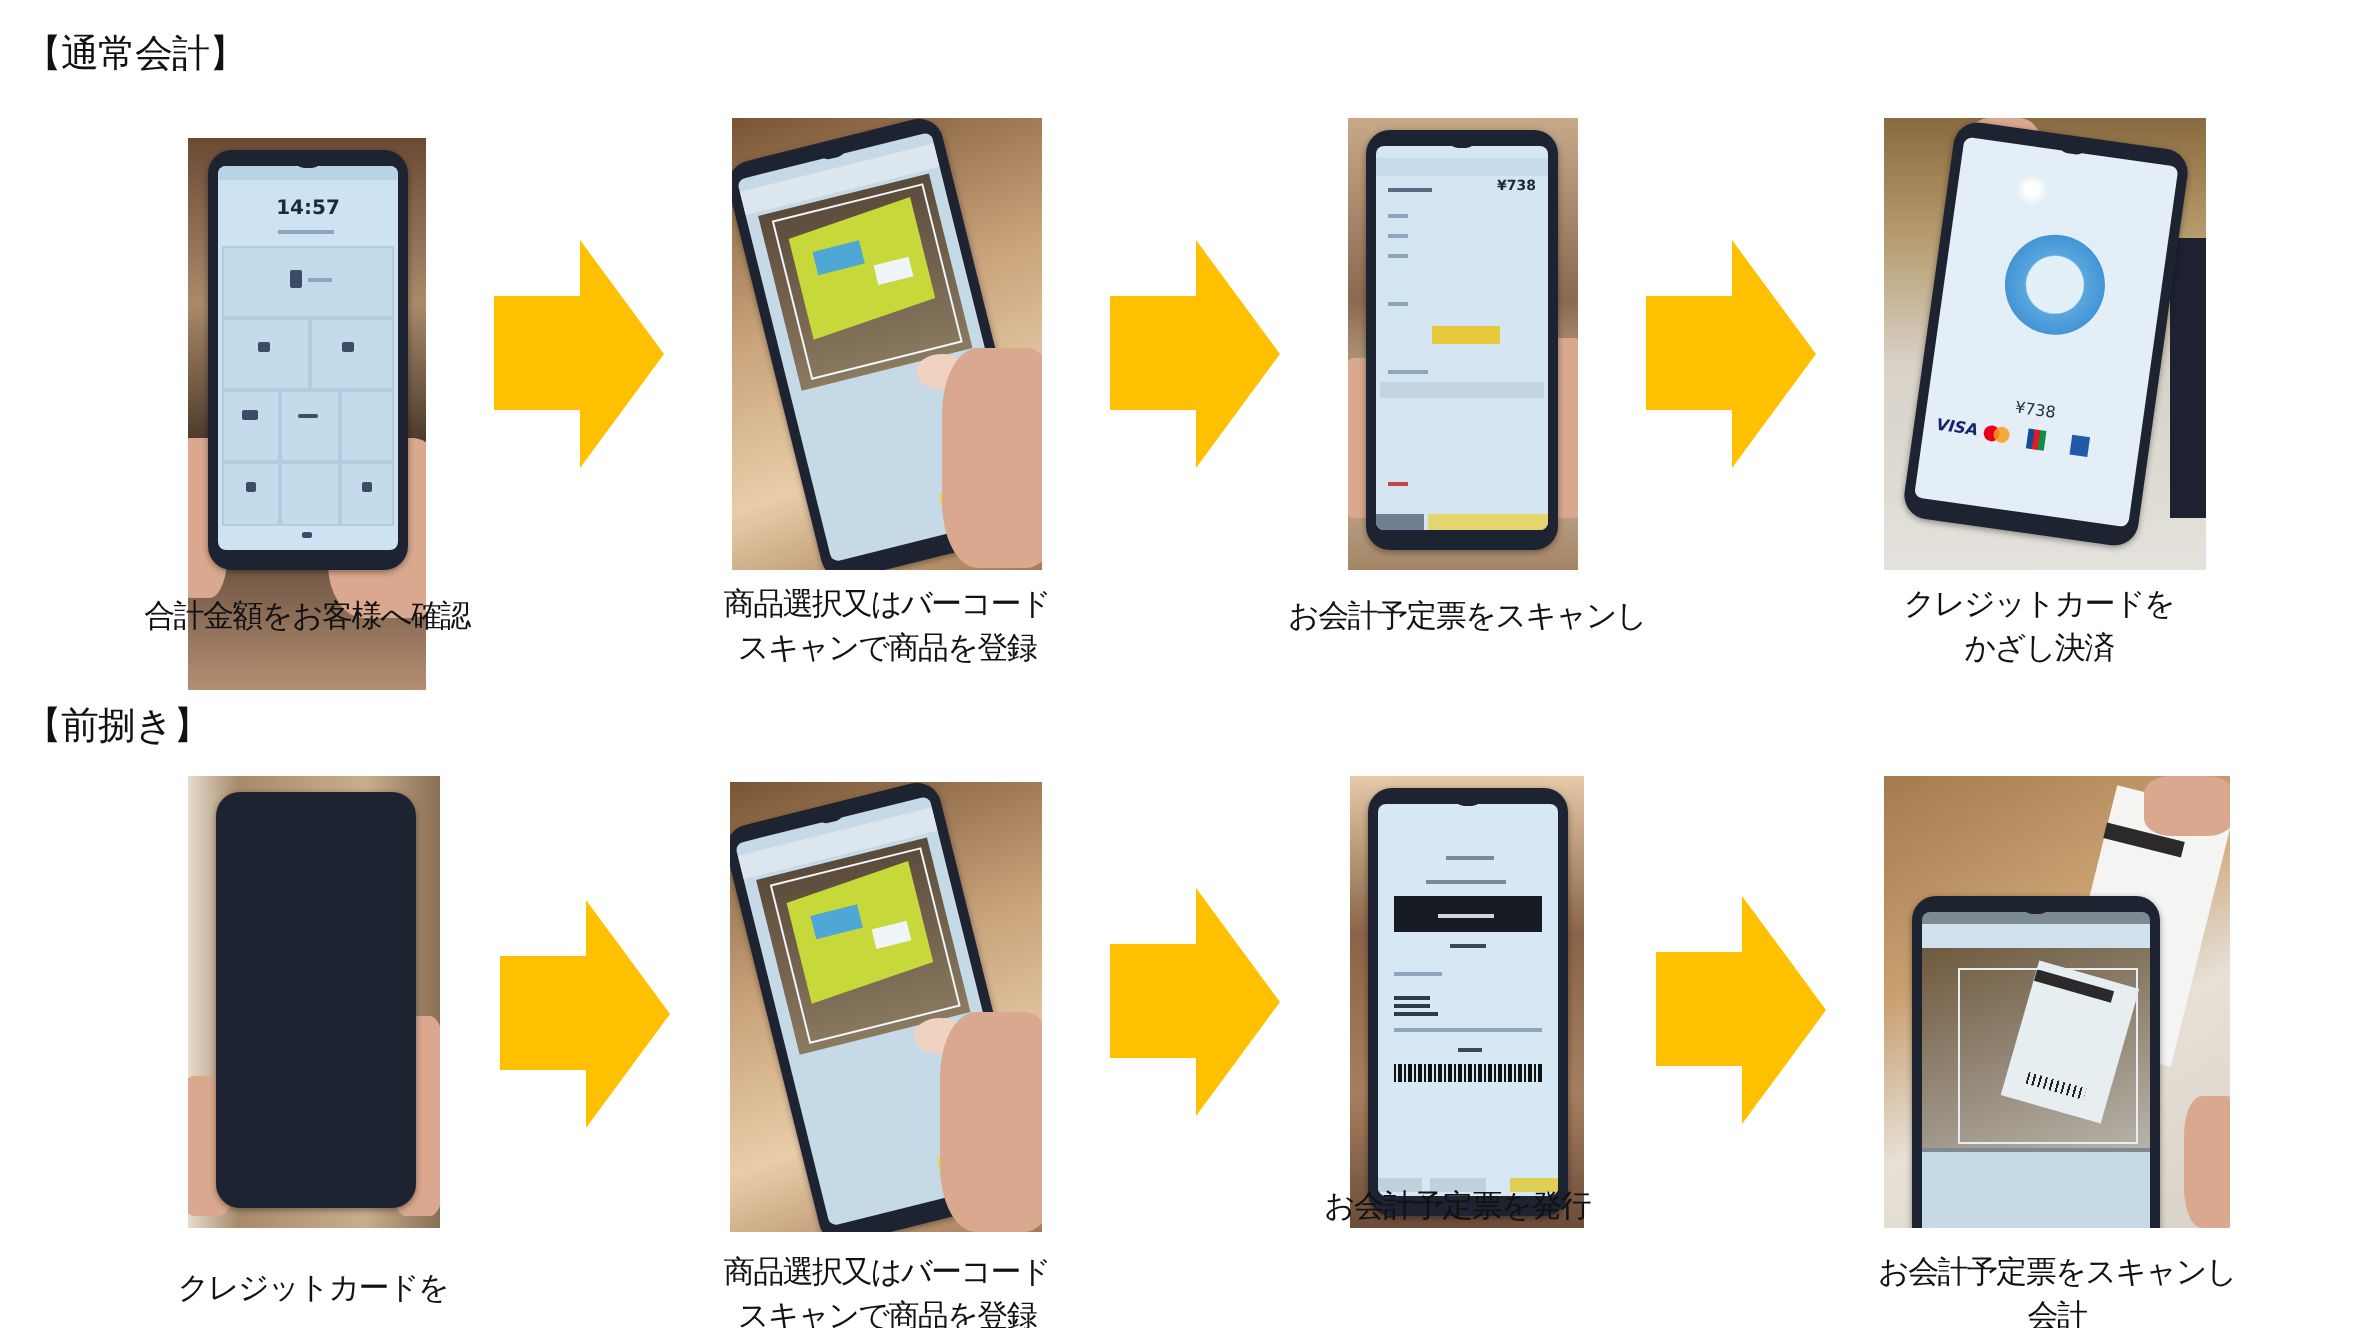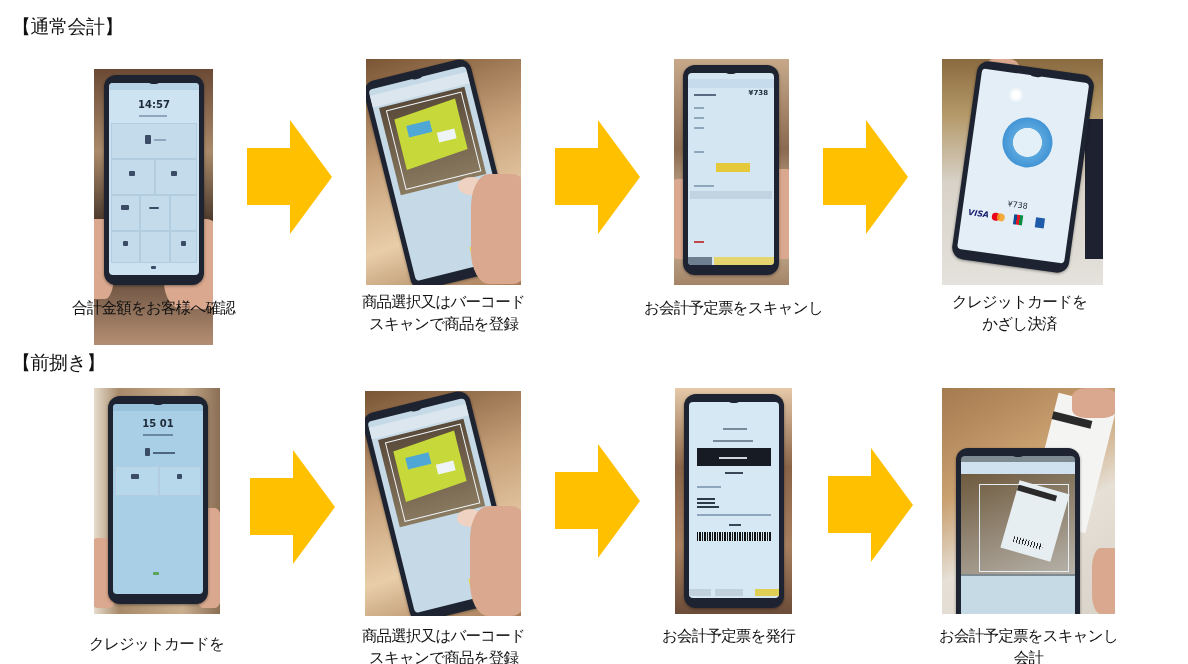--- a/index.html
+++ b/index.html
@@ -143,32 +143,20 @@
 
 <div>
   <div class="section-title" style="left:12px;top:350px;">【前捌き】</div>
 
   <div class="photo" style="left:94px;top:388px;width:126px;height:226px;">
     <div class="bg" style="background:linear-gradient(90deg,#e6dccc 0%,#a88a6a 20%,#c9ae8e 70%,#8a6f55 100%);"></div>
     <div class="hand" style="left:-6px;top:150px;width:30px;height:70px;"></div>
     <div class="hand" style="left:100px;top:120px;width:30px;height:100px;"></div>
     <div class="phone" style="left:14px;top:8px;width:100px;height:208px;">
       <div class="notch"></div>
-      <div class="screen" style="background:#a9cfe6;">
-        <div class="sbar" style="background:#98c2dc;"></div>
-        <div class="big-time" style="top:14px;font-size:10px;">15 01</div>
-        <div class="tiny" style="left:30px;width:30px;top:30px;background:#6b88a3;"></div>
-        <div class="ico" style="left:32px;top:44px;width:5px;height:8px;"></div>
-        <div class="tiny" style="left:40px;width:22px;top:48px;background:#4b6580;"></div>
-        <div class="tile" style="left:2px;width:42px;top:62px;height:28px;background:#b7d7ea;"></div>
-        <div class="tile" style="left:46px;right:2px;top:62px;height:28px;background:#b7d7ea;"></div>
-        <div class="ico" style="left:18px;top:70px;width:8px;height:5px;"></div>
-        <div class="ico" style="left:64px;top:70px;width:5px;height:5px;"></div>
-        <div class="ico" style="left:40px;top:168px;width:6px;height:3px;background:#5ca35a;"></div>
-      </div>
     </div>
   </div>
   <div class="caption" style="left:43px;top:633px;width:227px;">クレジットカードを</div>
 
   <svg class="arrow" style="left:250px;top:450px;" width="86" height="114" viewBox="0 0 86 114">
     <polygon points="0,28 43,28 43,0 85,57 43,114 43,85 0,85" fill="#FFC000"></polygon>
   </svg>
 
   <div class="photo" style="left:365px;top:391px;width:156px;height:225px;">
     <div class="bg" style="background:linear-gradient(160deg,#7a5535 0%,#c8a27a 40%,#e8cda9 70%,#a57a55 100%);"></div>
@@ -210,21 +198,21 @@
         <div class="tiny" style="left:8px;width:22px;top:104px;background:#2d3a48;"></div>
         <div class="tiny" style="left:8px;right:8px;top:112px;"></div>
         <div class="tiny" style="left:40px;width:12px;top:122px;background:#3a4756;"></div>
         <div style="position:absolute;left:8px;right:8px;top:130px;height:9px;background:repeating-linear-gradient(90deg,#111 0 1px,#d6e8f3 1px 2px,#111 2px 4px,#d6e8f3 4px 5px);"></div>
         <div style="position:absolute;left:0;width:22px;bottom:2px;height:7px;background:#c0d0dc;"></div>
         <div style="position:absolute;left:26px;width:28px;bottom:2px;height:7px;background:#c0d0dc;"></div>
         <div style="position:absolute;right:0;width:24px;bottom:2px;height:7px;background:#e0cf55;"></div>
       </div>
     </div>
   </div>
-  <div class="caption" style="left:615px;top:625px;width:227px;font-family:Liberation Serif, serif;">お会計予定票を発行</div>
+  <div class="caption" style="left:615px;top:593px;width:227px;font-family:Liberation Serif, serif;">お会計予定票を発行</div>
 
   <svg class="arrow" style="left:828px;top:448px;" width="86" height="114" viewBox="0 0 86 114">
     <polygon points="0,28 43,28 43,0 85,57 43,114 43,85 0,85" fill="#FFC000"></polygon>
   </svg>
 
   <div class="photo" style="left:942px;top:388px;width:173px;height:226px;">
     <div class="bg" style="background:linear-gradient(150deg,#a47a4f 0%,#c9a070 35%,#e6e0d6 60%,#d8d2c8 100%);"></div>
     <div style="position:absolute;left:100px;top:10px;width:60px;height:130px;background:#f4f4f2;transform:rotate(14deg);"></div>
     <div style="position:absolute;left:110px;top:28px;width:40px;height:8px;background:#2a2a2a;transform:rotate(14deg);"></div>
     <div class="hand" style="left:130px;top:0;width:45px;height:30px;"></div>

